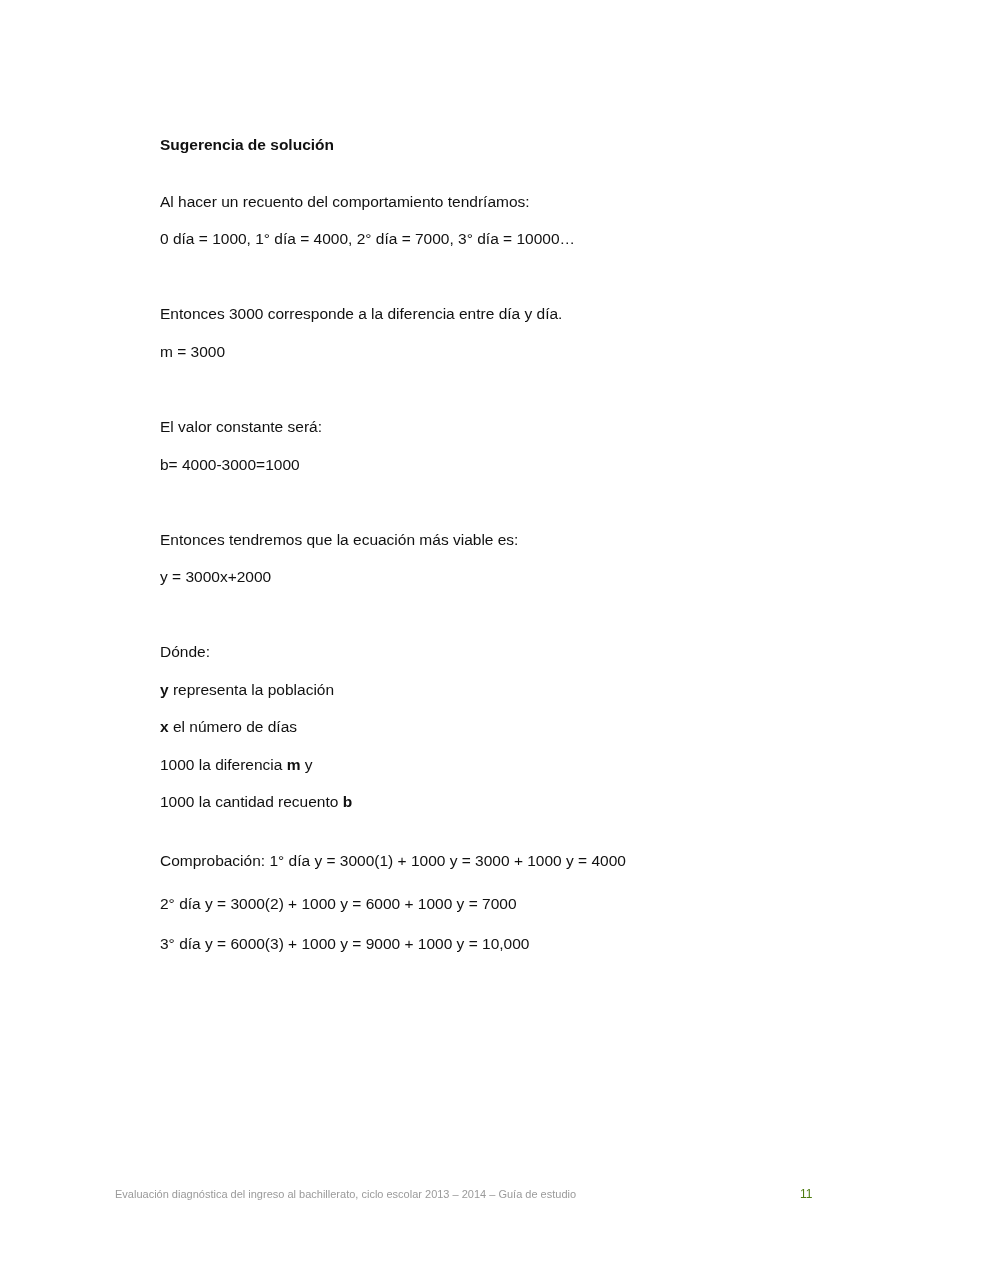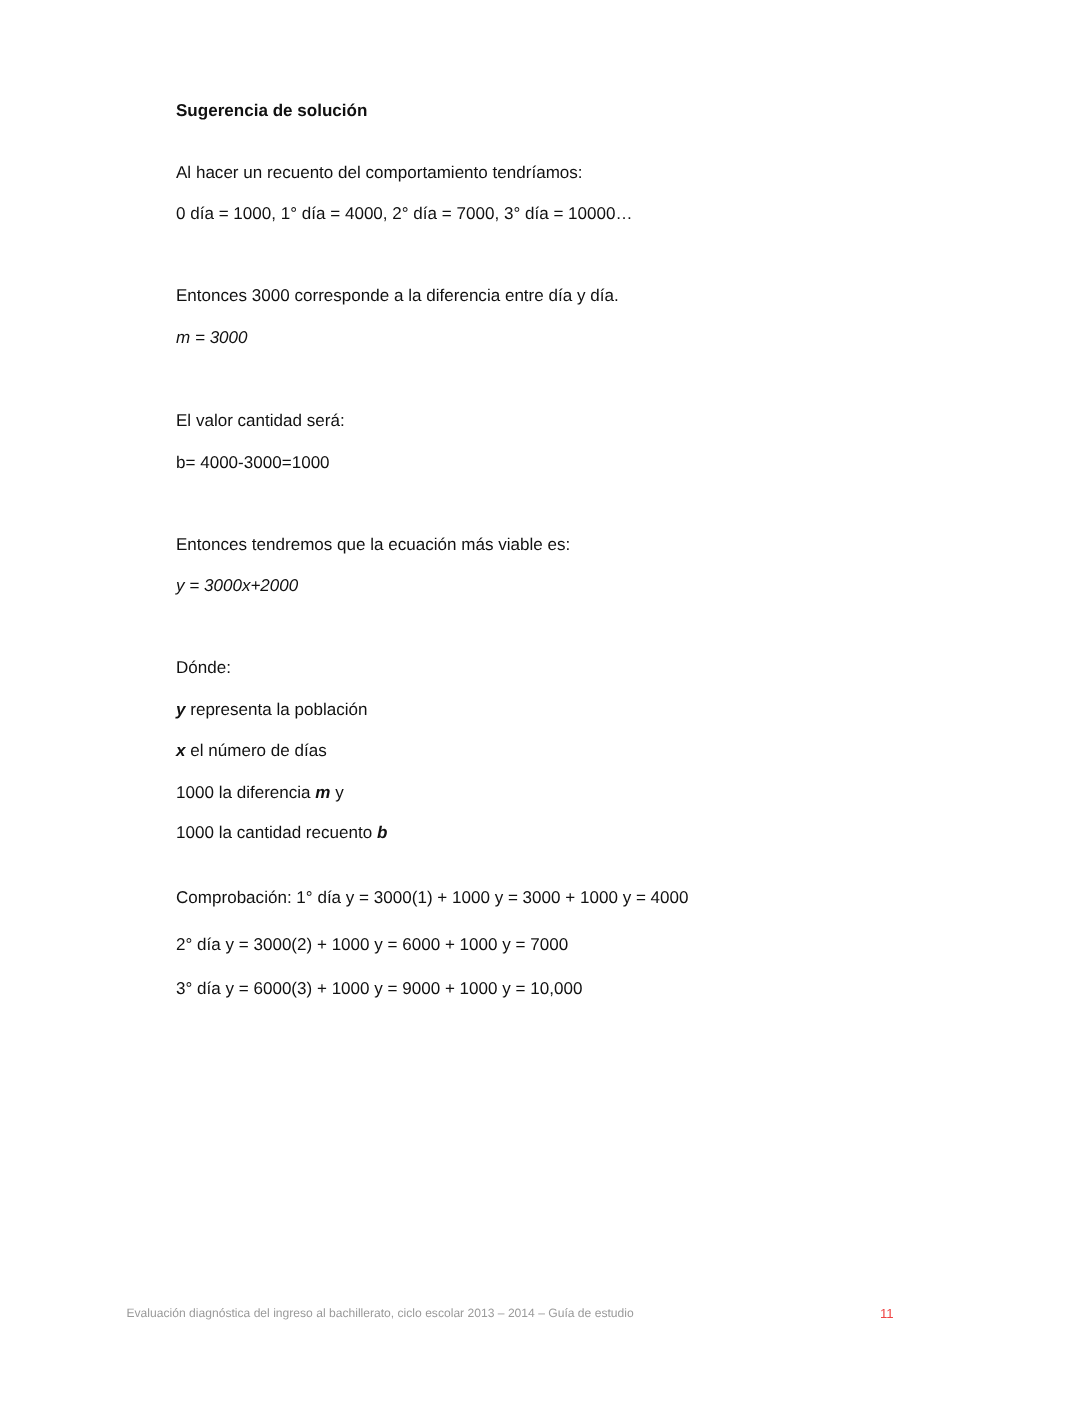--- a/index.html
+++ b/index.html
@@ -1,35 +1,35 @@
 <!DOCTYPE html>
 <html><head>
 <meta charset="utf-8">
 <style>
   html, body { margin: 0; padding: 0; background: #ffffff; }
   body { width: 990px; height: 1280px; position: relative; overflow: hidden;
          font-family: "Liberation Sans", sans-serif; color: #111111; }
-  .line { position: absolute; left: 160px; font-size: 15.5px; line-height: 18px; white-space: nowrap; }
+  .line { position: absolute; left: 160px; font-size: 15.5px; line-height: 18px; white-space: nowrap; margin-top: 44px; }
   .b { font-weight: bold; }
-  .i { font-style: italic; }
+  .i { }
   .footer { position: absolute; top: 1188px; left: 115px; font-size: 11px; color: #9a9a9a; white-space: nowrap; text-align: center; }
-  .pagenum { position: absolute; top: 1187px; left: 800px; font-size: 12px; color: #ef4444; }
+  .pagenum { position: absolute; top: 1187px; left: 800px; font-size: 12px; color: #4d7c0f; }
 </style>
 </head>
 <body>
 
 <div>
   <div class="line b" style="top:92px">Sugerencia de solución</div>
   <div class="line" style="top:149px">Al hacer un recuento del comportamiento tendríamos:</div>
   <div class="line" style="top:186px">0 día = 1000, 1° día = 4000, 2° día = 7000, 3° día = 10000…</div>
 
   <div class="line" style="top:261px">Entonces 3000 corresponde a la diferencia entre día y día.</div>
   <div class="line i" style="top:299px">m = 3000</div>
 
-  <div class="line" style="top:374px">El valor cantidad será:</div>
+  <div class="line" style="top:374px">El valor constante será:</div>
   <div class="line" style="top:412px">b= 4000-3000=1000</div>
 
   <div class="line" style="top:487px">Entonces tendremos que la ecuación más viable es:</div>
   <div class="line i" style="top:524px">y = 3000x+2000</div>
 
   <div class="line" style="top:599px">Dónde:</div>
 
   <div class="line" style="top:637px">
     <span></span><span class="b i">y</span><span> representa la población</span>
   </div>

